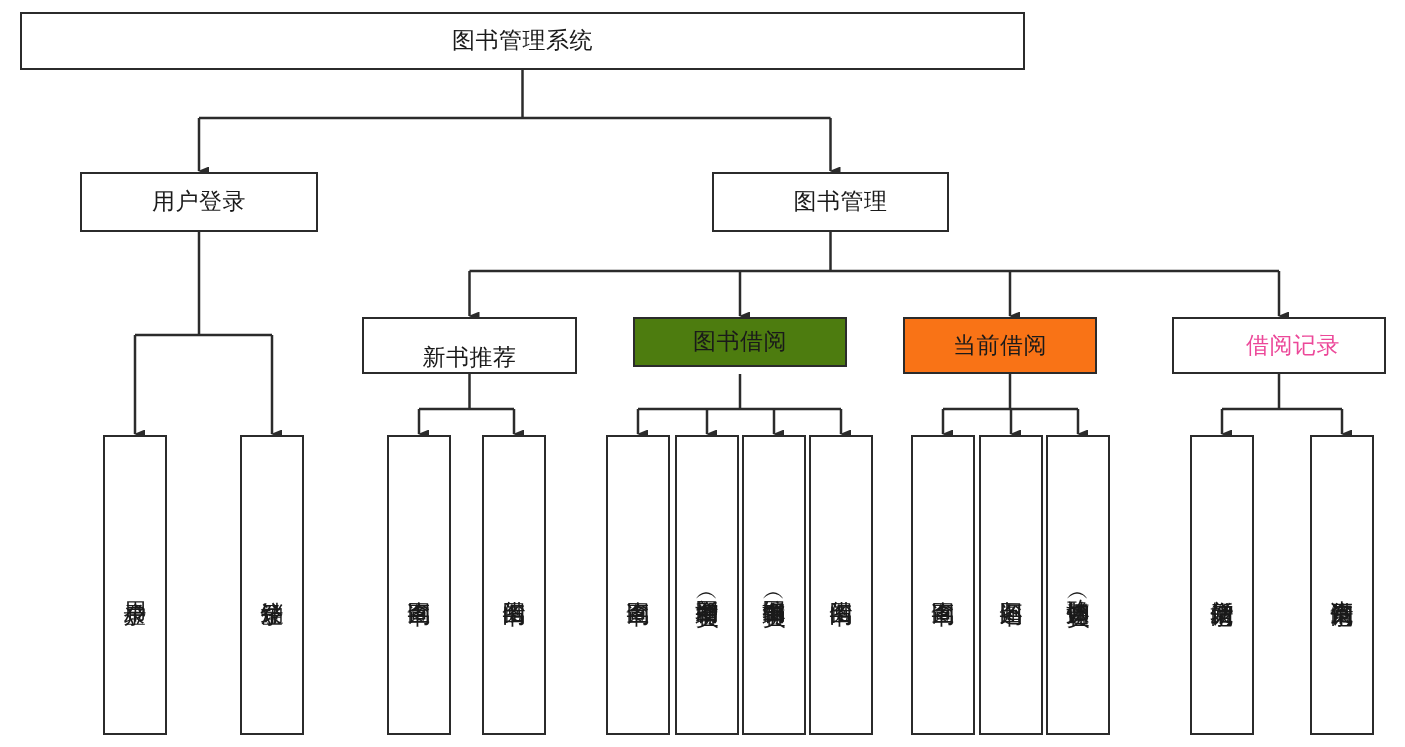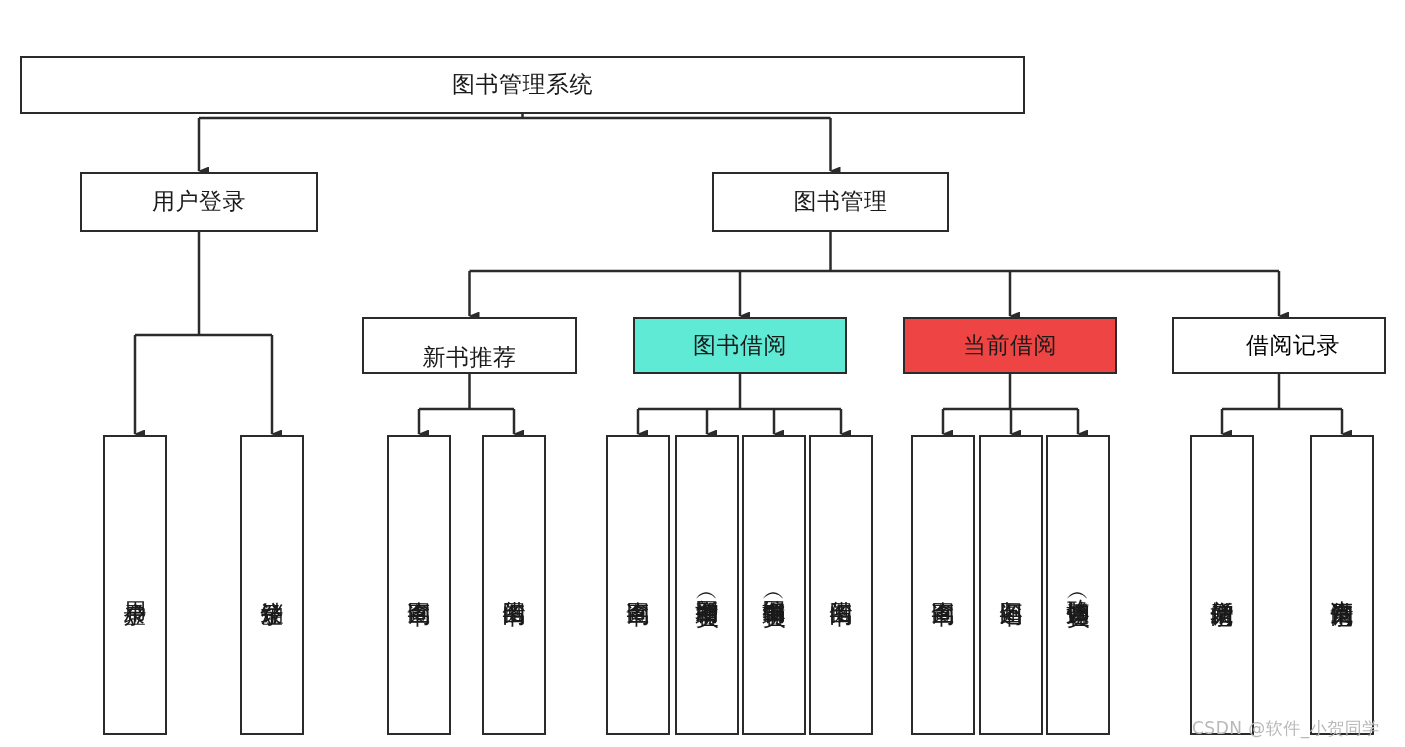--- a/index.html
+++ b/index.html
@@ -101,40 +101,40 @@
         <line x1="1011" y1="409" x2="1011" y2="434" stroke="#2b2b2b" stroke-width="2.5" marker-end="url(#arrowhead)"></line>
         <line x1="1078" y1="409" x2="1078" y2="434" stroke="#2b2b2b" stroke-width="2.5" marker-end="url(#arrowhead)"></line>
         <line x1="1279" y1="374" x2="1279" y2="409" stroke="#2b2b2b" stroke-width="2.5"></line>
         <line x1="1222" y1="409" x2="1342" y2="409" stroke="#2b2b2b" stroke-width="2.5"></line>
         <line x1="1222" y1="409" x2="1222" y2="434" stroke="#2b2b2b" stroke-width="2.5" marker-end="url(#arrowhead)"></line>
         <line x1="1342" y1="409" x2="1342" y2="434" stroke="#2b2b2b" stroke-width="2.5" marker-end="url(#arrowhead)"></line>
       </g>
   </svg>
 
   <div id="nodes-layer">
-      <div class="node-box" style="left: 20px; top: 12px; width: 1005px; height: 58px; border-color: rgb(43, 43, 43); background: rgb(255, 255, 255); margin-top: 44px;">
+      <div class="node-box" style="left: 20px; top: 12px; width: 1005px; height: 58px; border-color: rgb(43, 43, 43); background: rgb(255, 255, 255);">
         <span class="node-label-h" style="color: rgb(26, 26, 26);">图书管理系统</span>
       </div>
       <div class="node-box" style="left: 80px; top: 172px; width: 238px; height: 60px; border-color: rgb(43, 43, 43); background: rgb(255, 255, 255);">
         <span class="node-label-h" style="color: rgb(26, 26, 26);">用户登录</span>
       </div>
       <div class="node-box" style="left: 712px; top: 172px; width: 237px; height: 60px; border-color: rgb(43, 43, 43); background: rgb(255, 255, 255); padding-left: 20px;">
         <span class="node-label-h" style="color: rgb(26, 26, 26);">图书管理</span>
       </div>
       <div class="node-box" style="left: 362px; top: 317px; width: 215px; height: 57px; border-color: rgb(43, 43, 43); background: rgb(255, 255, 255); align-items: flex-end;">
         <span class="node-label-h" style="color: rgb(26, 26, 26);">新书推荐</span>
       </div>
-      <div class="node-box" style="left: 633px; top: 317px; width: 214px; height: 57px; border-color: rgb(43, 43, 43); background: #5eead4;">
+      <div class="node-box" style="left: 633px; top: 317px; width: 214px; height: 50px; border-color: rgb(43, 43, 43); background: #4d7c0f;">
         <span class="node-label-h" style="color: rgb(26, 26, 26);">图书借阅</span>
       </div>
-      <div class="node-box" style="left: 903px; top: 317px; width: 214px; height: 57px; border-color: rgb(43, 43, 43); background: #ef4444;">
+      <div class="node-box" style="left: 903px; top: 317px; width: 194px; height: 57px; border-color: rgb(43, 43, 43); background: #f97316;">
         <span class="node-label-h" style="color: rgb(26, 26, 26);">当前借阅</span>
       </div>
       <div class="node-box" style="left: 1172px; top: 317px; width: 214px; height: 57px; border-color: rgb(43, 43, 43); background: rgb(255, 255, 255);">
-        <span class="node-label-h" style="color: #000000; margin-left: 28px;">借阅记录</span>
+        <span class="node-label-h" style="color: #ec4899; margin-left: 28px;">借阅记录</span>
       </div>
       <div class="node-box" style="left: 103px; top: 435px; width: 64px; height: 300px; border-color: rgb(43, 43, 43); background: rgb(255, 255, 255);">
         <span class="node-label-v" style="color: rgb(26, 26, 26);">用户登录</span>
       </div>
       <div class="node-box" style="left: 240px; top: 435px; width: 64px; height: 300px; border-color: rgb(43, 43, 43); background: rgb(255, 255, 255);">
         <span class="node-label-v" style="color: rgb(26, 26, 26);">注销登录</span>
       </div>
       <div class="node-box" style="left: 387px; top: 435px; width: 64px; height: 300px; border-color: rgb(43, 43, 43); background: rgb(255, 255, 255);">
         <span class="node-label-v" style="color: rgb(26, 26, 26);">查询图书</span>
       </div>
@@ -163,15 +163,14 @@
         <span class="node-label-v" style="color: rgb(26, 26, 26);">确认归还（管理员）</span>
       </div>
       <div class="node-box" style="left: 1190px; top: 435px; width: 64px; height: 300px; border-color: rgb(43, 43, 43); background: rgb(255, 255, 255);">
         <span class="node-label-v" style="color: rgb(26, 26, 26);">新增借阅记录</span>
       </div>
       <div class="node-box" style="left: 1310px; top: 435px; width: 64px; height: 300px; border-color: rgb(43, 43, 43); background: rgb(255, 255, 255);">
         <span class="node-label-v" style="color: rgb(26, 26, 26);">查询借阅记录</span>
       </div>
     </div>
 
-  <div class="watermark" id="watermark" style="left: 1192px; top: 717px; color: rgb(185, 185, 185);">CSDN @软件_小贺同学</div>
 
 </div>
 
 </body></html>

